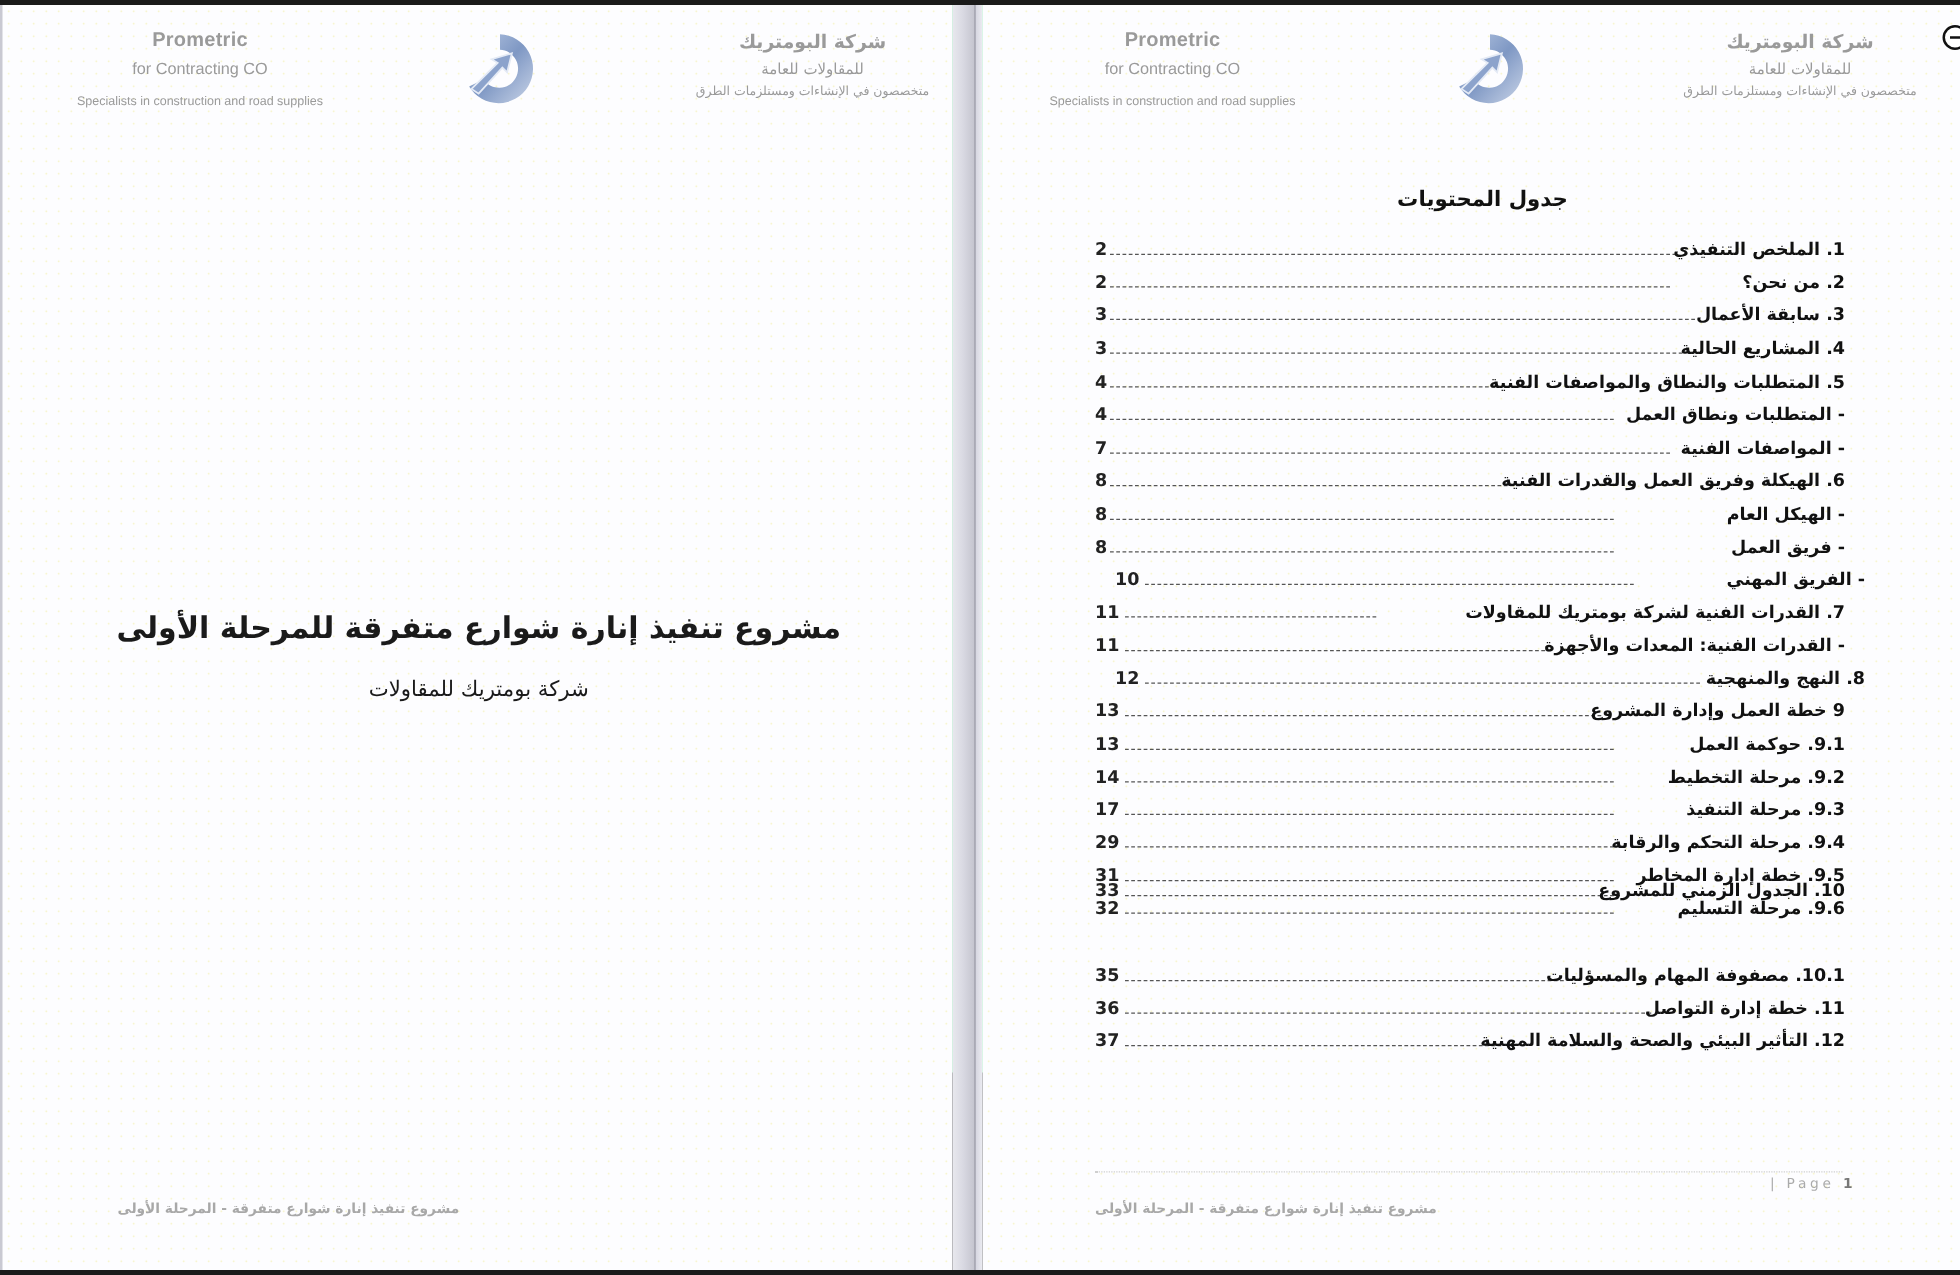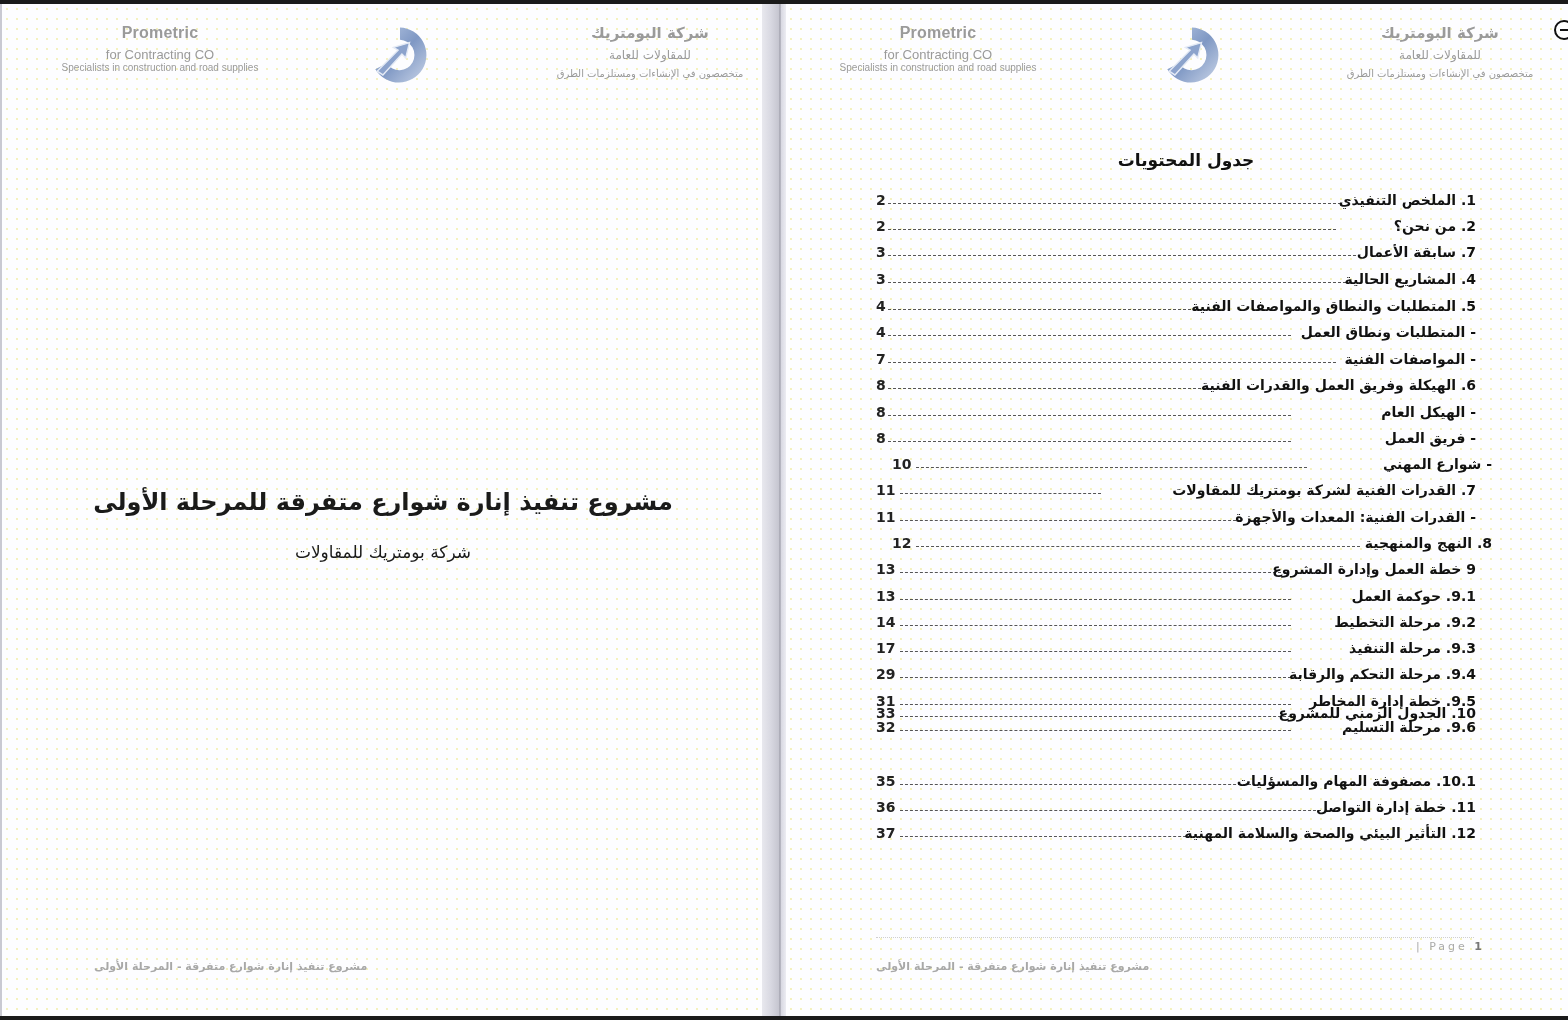--- a/index.html
+++ b/index.html
@@ -18,21 +18,21 @@
 
     .gutter {
       position: absolute; left: 762px; top: 0; width: 24px; height: 1012px;
       background: linear-gradient(to right, #e8e8ee 0%, #d9d9e2 35%, #c6c6d0 70%, #9c9ca8 75%, #d8d8e2 80%, #ececf2 100%);
     }
 
     
     .hdr-en { position: absolute; top: 20px; width: 260px; text-align: center; color: #9a9a9a; }
     .hdr-en .brand { font-family: "Liberation Sans", sans-serif; font-weight: bold; font-size: 16px; letter-spacing: 0.2px; }
     .hdr-en .sub { font-family: "Liberation Sans", sans-serif; font-size: 13px; margin-top: 5px; }
-    .hdr-en .tag { font-family: "Liberation Sans", sans-serif; font-size: 10px; margin-top: 0; }
+    .hdr-en .tag { font-family: "Liberation Sans", sans-serif; font-size: 10px; margin-top: 14px; }
 
     .hdr-ar { position: absolute; top: 20px; width: 220px; text-align: center; color: #9a9a9a; direction: rtl; }
     .hdr-ar .brand { font-family: "DejaVu Sans", sans-serif; font-weight: bold; font-size: 15px; }
     .hdr-ar .sub { font-family: "DejaVu Sans", sans-serif; font-size: 12px; margin-top: 6px; }
     .hdr-ar .tag { font-family: "DejaVu Sans", sans-serif; font-size: 10px; margin-top: 6px; }
 
     .logo { position: absolute; top: 16px; width: 76px; height: 70px; }
 
     
     .cover { position: absolute; left: 0; width: 762px; text-align: center; direction: rtl; color: #1a1a1a; }
@@ -140,21 +140,21 @@
           <span class="toc-label">1. الملخص التنفيذي</span>
         </div>
         <div class="toc-row" style="top: 214px;">
           <span class="toc-page">2</span>
           <span class="toc-leader" style="left: 12px; width: 448px;"></span>
           <span class="toc-label">2.  من نحن؟</span>
         </div>
         <div class="toc-row" style="top: 240px;">
           <span class="toc-page">3</span>
           <span class="toc-leader" style="left: 12px; width: 468px;"></span>
-          <span class="toc-label">7.  سابقة الأعمال</span>
+          <span class="toc-label">3.  سابقة الأعمال</span>
         </div>
         <div class="toc-row" style="top: 267px;">
           <span class="toc-page">3</span>
           <span class="toc-leader" style="left: 12px; width: 458px;"></span>
           <span class="toc-label">4.  المشاريع الحالية</span>
         </div>
         <div class="toc-row" style="top: 294px;">
           <span class="toc-page">4</span>
           <span class="toc-leader" style="left: 12px; width: 313px;"></span>
           <span class="toc-label">5.  المتطلبات والنطاق والمواصفات الفنية</span>
@@ -180,21 +180,21 @@
           <span class="toc-label">-  الهيكل العام</span>
         </div>
         <div class="toc-row" style="top: 426px;">
           <span class="toc-page">8</span>
           <span class="toc-leader" style="left: 12px; width: 403px;"></span>
           <span class="toc-label">-  فريق العمل</span>
         </div>
         <div class="toc-row" style="top: 452px; margin-left: 16px;">
           <span class="toc-page">10</span>
           <span class="toc-leader" style="left: 24px; width: 391px;"></span>
-          <span class="toc-label">-  شوارع المهني</span>
+          <span class="toc-label">-  الفريق المهني</span>
         </div>
         <div class="toc-row" style="top: 478px;">
           <span class="toc-page">11</span>
           <span class="toc-leader" style="left: 24px; width: 201px;"></span>
           <span class="toc-label">7. القدرات الفنية لشركة بومتريك للمقاولات</span>
         </div>
         <div class="toc-row" style="top: 505px;">
           <span class="toc-page">11</span>
           <span class="toc-leader" style="left: 24px; width: 341px;"></span>
           <span class="toc-label">-  القدرات الفنية: المعدات والأجهزة</span>

